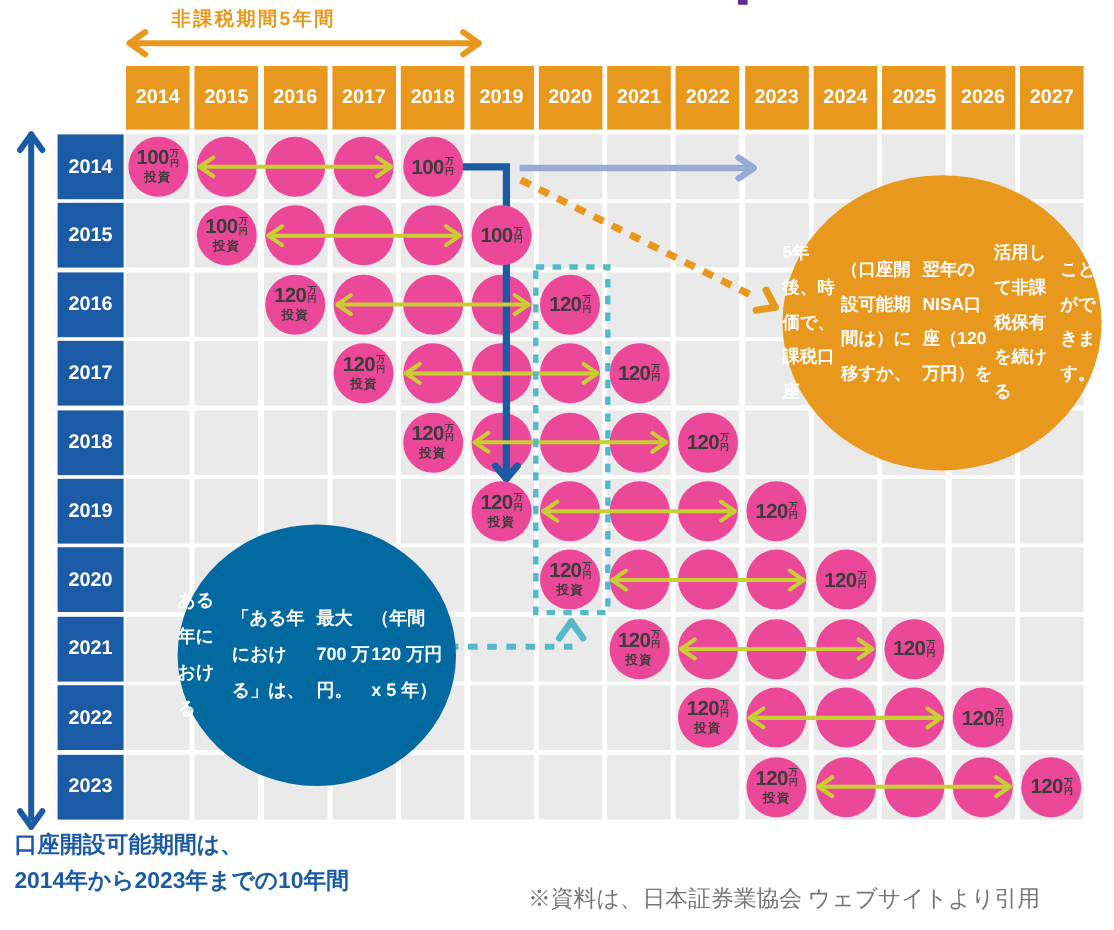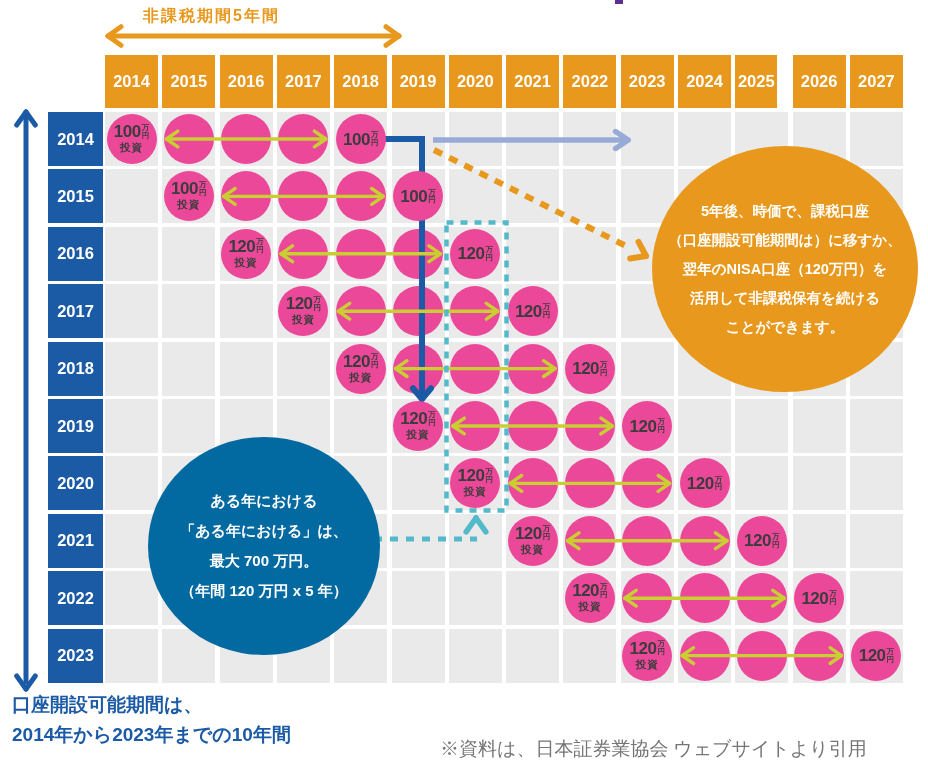--- a/index.html
+++ b/index.html
@@ -18,23 +18,23 @@
           flex-direction:column;align-items:center;justify-content:center}
   .circle.labeled{z-index:4}
   .amt{display:flex;align-items:center;line-height:1}
   .num{font-size:17px;font-weight:bold;color:#3C3C3C;letter-spacing:-0.5px}
   .unit{display:flex;flex-direction:column;font-size:7.5px;font-weight:bold;color:#3C3C3C;
         line-height:1.05;margin-left:1px}
   .inv{font-size:10.5px;font-weight:bold;color:#3C3C3C;margin-top:1px;letter-spacing:1px}
   svg.layer{position:absolute;left:0;top:0}
   #under{z-index:3}
   #over{z-index:5}
-  .bubble{position:absolute;border-radius:50%;display:flex;flex-direction:column;
+  .bubble{position:absolute;border-radius:50%;display:flex;flex-direction:row;
           justify-content:center;align-items:center;color:#fff;font-weight:bold;
-          text-align:center;z-index:6}
+          text-align:left;z-index:6}
   .orangeB{left:652px;top:146px;width:266px;height:246px;background:#E8981C;
            font-size:14.5px;line-height:29px}
   .tealB{left:148px;top:437px;width:232px;height:218px;background:#0369a1;
          font-size:15px;line-height:30px}
   .footL{position:absolute;left:12px;top:690px;color:#1B5AA5;font-weight:bold;
          font-size:19px;line-height:30px;z-index:7;white-space:nowrap}
   .footR{position:absolute;left:440px;top:736px;z-index:7;white-space:nowrap;
          font-family:"Liberation Serif","DejaVu Serif",serif;color:#757575;font-size:19px}
 </style>
 </head>
@@ -305,21 +305,21 @@
     <div class="colhead" style="left: 162.3px; top: 55px; width: 53px; height: 53px;">2015</div>
     <div class="colhead" style="left: 219.6px; top: 55px; width: 53px; height: 53px;">2016</div>
     <div class="colhead" style="left: 276.9px; top: 55px; width: 53px; height: 53px;">2017</div>
     <div class="colhead" style="left: 334.2px; top: 55px; width: 53px; height: 53px;">2018</div>
     <div class="colhead" style="left: 391.5px; top: 55px; width: 53px; height: 53px;">2019</div>
     <div class="colhead" style="left: 448.8px; top: 55px; width: 53px; height: 53px;">2020</div>
     <div class="colhead" style="left: 506.1px; top: 55px; width: 53px; height: 53px;">2021</div>
     <div class="colhead" style="left: 563.4px; top: 55px; width: 53px; height: 53px;">2022</div>
     <div class="colhead" style="left: 620.7px; top: 55px; width: 53px; height: 53px;">2023</div>
     <div class="colhead" style="left: 678px; top: 55px; width: 53px; height: 53px;">2024</div>
-    <div class="colhead" style="left: 735.3px; top: 55px; width: 42px; height: 53px;">2025</div>
+    <div class="colhead" style="left: 735.3px; top: 55px; width: 53px; height: 53px;">2025</div>
     <div class="colhead" style="left: 792.6px; top: 55px; width: 53px; height: 53px;">2026</div>
     <div class="colhead" style="left: 849.9px; top: 55px; width: 53px; height: 53px;">2027</div>
     <div class="rowhead" style="left: 48px; top: 112px; width: 55px; height: 54px;">2014</div>
     <div class="rowhead" style="left: 48px; top: 169.4px; width: 55px; height: 54px;">2015</div>
     <div class="rowhead" style="left: 48px; top: 226.8px; width: 55px; height: 54px;">2016</div>
     <div class="rowhead" style="left: 48px; top: 284.2px; width: 55px; height: 54px;">2017</div>
     <div class="rowhead" style="left: 48px; top: 341.6px; width: 55px; height: 54px;">2018</div>
     <div class="rowhead" style="left: 48px; top: 399px; width: 55px; height: 54px;">2019</div>
     <div class="rowhead" style="left: 48px; top: 456.4px; width: 55px; height: 54px;">2020</div>
     <div class="rowhead" style="left: 48px; top: 513.8px; width: 55px; height: 54px;">2021</div>

